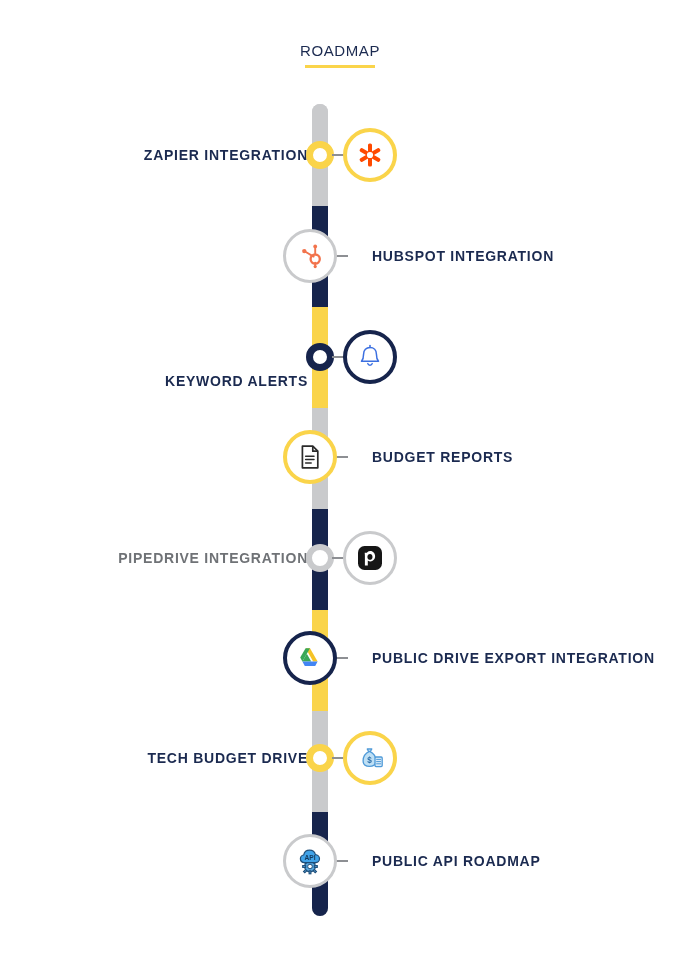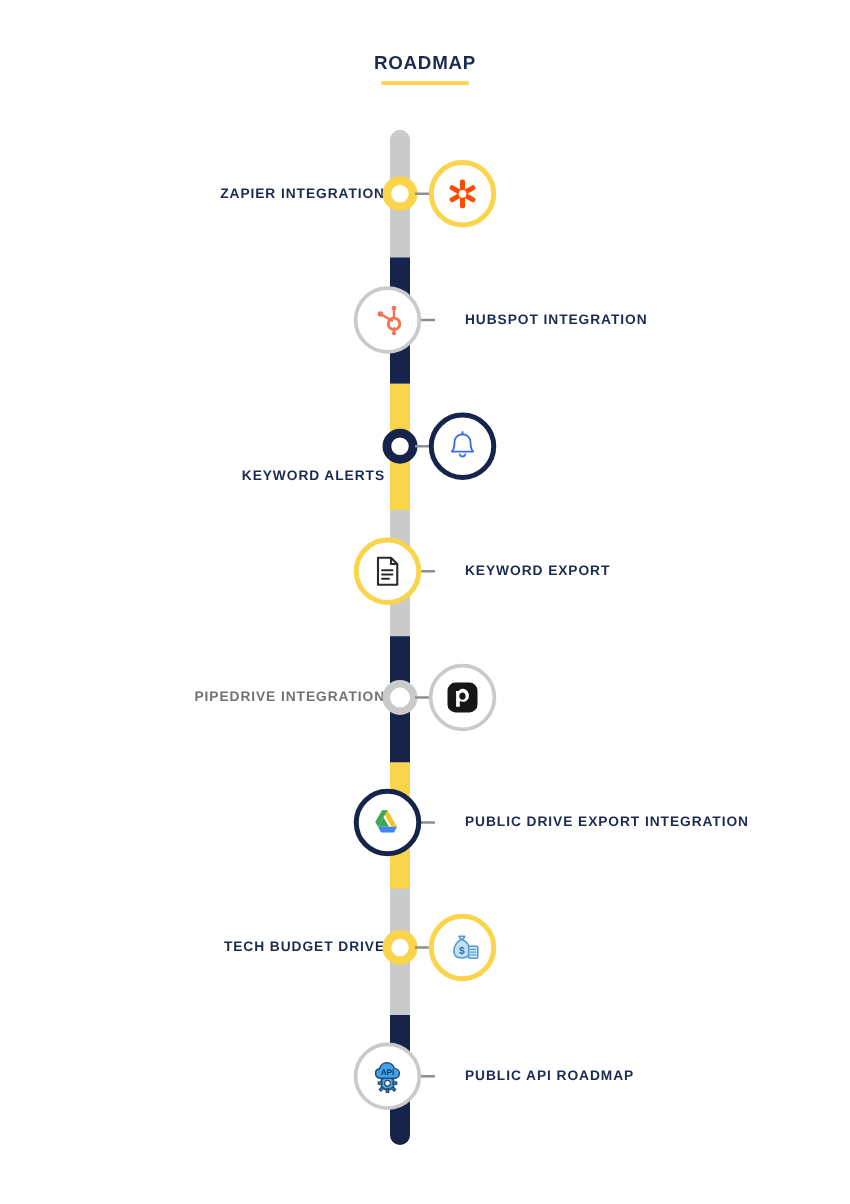--- a/index.html
+++ b/index.html
@@ -19,21 +19,21 @@
   .title-wrap {
     position: absolute;
     top: 42px;
     left: 0;
     width: 680px;
     text-align: center;
   }
   .title {
     display: inline-block;
     font-size: 15px;
-    font-weight: bold;
+    font-weight: normal;
     letter-spacing: 0.6px;
     color: #1b2a50;
     line-height: 18px;
   }
   .title-underline {
     display: block;
     width: 70px;
     height: 3px;
     background: #fad44a;
     margin: 5px auto 0 auto;
@@ -113,21 +113,21 @@
   .bubble.left  { right: 343px; }
   .bubble.yellow { border: 4px solid #fad44a; }
   .bubble.navy   { border: 4px solid #16244c; }
   .bubble.gray   { border: 3px solid #c9cacc; }
   .bubble svg { display: block; }
 
   
   .label {
     position: absolute;
     top: -8px;
-    font-size: 11px;
+    font-size: 14px;
     font-weight: bold;
     letter-spacing: 0.75px;
     line-height: 16px;
     white-space: nowrap;
     color: #1b2a50;
   }
   .label.gray-text { color: #6f7276; }
   .label.right { left: 372px; text-align: center; }
 </style>
 </head>
@@ -201,21 +201,21 @@
             <path d="M13 3.4 C9.2 3.4 6.6 6.2 6.6 9.9 c0 4.6 -1.1 6.2 -2.1 7.4 h17 c-1 -1.2 -2.1 -2.8 -2.1 -7.4 C19.4 6.2 16.8 3.4 13 3.4 Z"></path>
             <path d="M13 1.6 V3.4"></path>
             <path d="M10.8 19.6 a2.3 2.3 0 0 0 4.4 0"></path>
           </g>
         </svg>
       </span>
     </div>
   </div>
 
   <div class="row" style="top:457px;">
-    <div class="label right">KEYWORD EXPORT</div>
+    <div class="label right">BUDGET REPORTS</div>
     <div class="dot yellow"></div>
     <div class="connector left"></div>
     <div class="bubble left yellow">
       <span>
         <svg width="24" height="26" viewBox="0 0 24 26">
           <path d="M4.4 2.2 h10.4 l5 5 v16.6 h-15.4 Z" fill="#ffffff" stroke="#2b2b2b" stroke-width="1.7" stroke-linejoin="round"></path>
           <path d="M14.8 2.2 v5 h5" fill="none" stroke="#2b2b2b" stroke-width="1.7" stroke-linejoin="round"></path>
           <g stroke="#2b2b2b" stroke-width="1.5" stroke-linecap="round">
             <path d="M7.6 12.2 h8.4"></path>
             <path d="M7.6 15.6 h8.4"></path>

